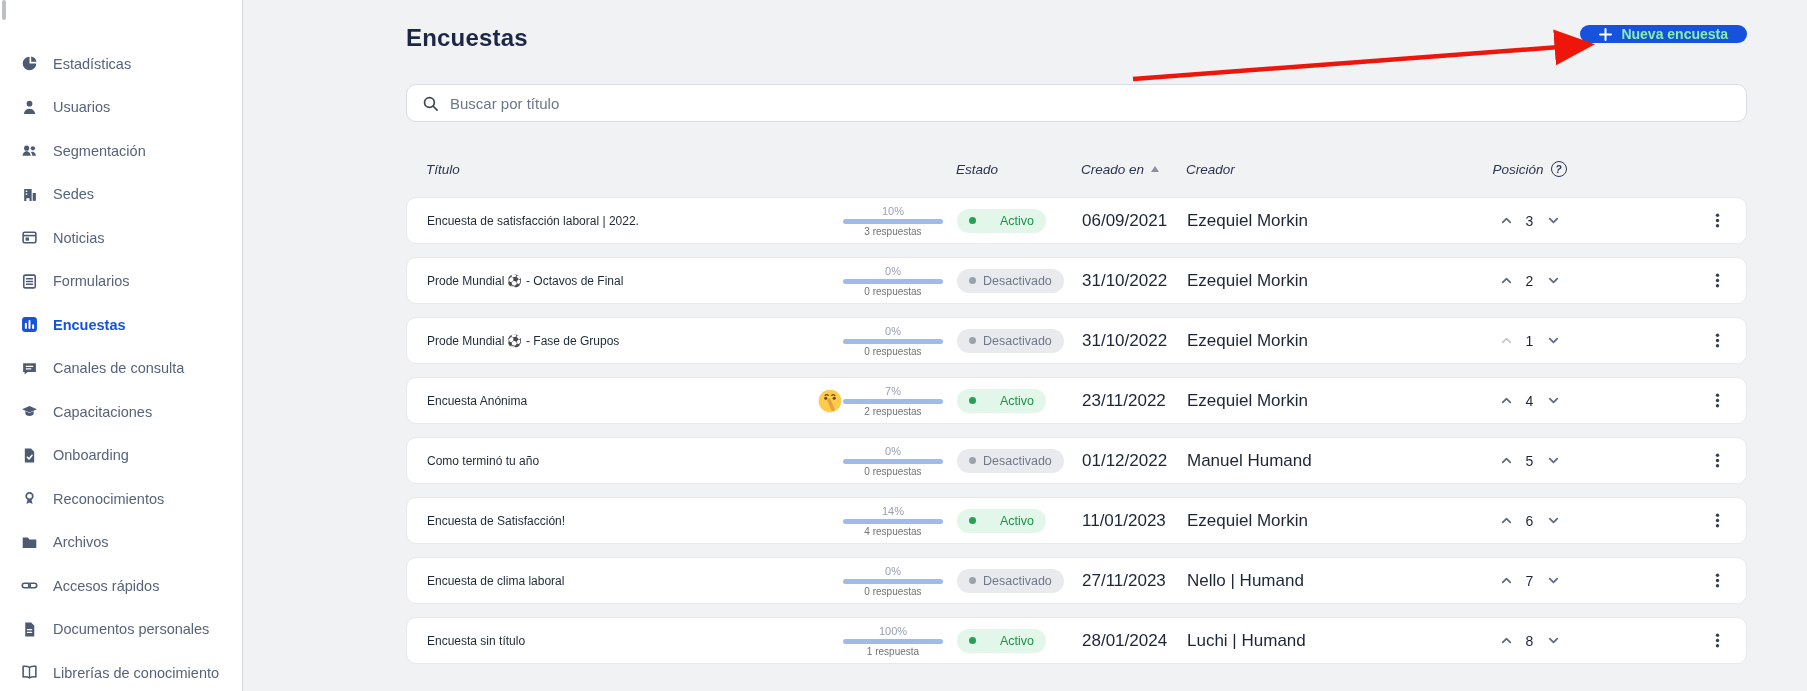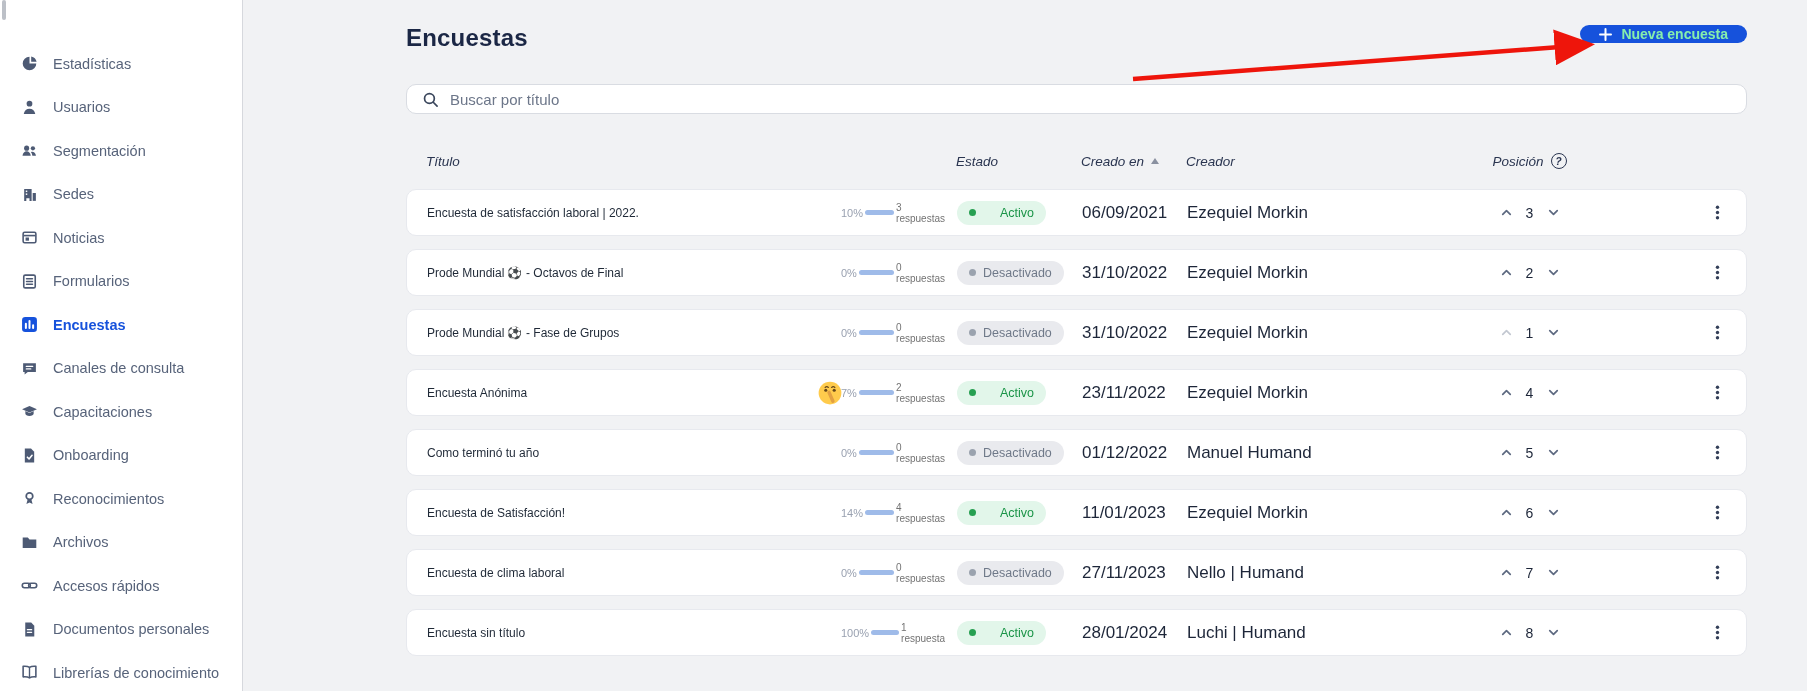--- a/index.html
+++ b/index.html
@@ -16,41 +16,41 @@
   .nav-item.active .nav-icon { color:var(--accent,#1652dc); }
 
   
   .main { flex:1; position:relative; padding:24px 60px 0 163px; }
   .page-title { font-size:24px; font-weight:bold; color:#1b2745; letter-spacing:.2px; }
   .new-btn { position:absolute; top:25px; right:60px; height:18px; border:none; border-radius:18px;
              background:var(--accent,#1652dc); color:#86efac; font-family:inherit; font-size:14px; font-weight:bold;
              display:flex; align-items:center; gap:9px; padding:0 19px; cursor:pointer; }
   .new-btn svg { display:block; }
 
-  .search-box { margin-top:32px; height:30px; background:#fff; border:1px solid #d9dce2; border-radius:10px;
+  .search-box { margin-top:32px; height:38px; background:#fff; border:1px solid #d9dce2; border-radius:10px;
                 display:flex; align-items:center; gap:11px; padding:0 15px; }
   .search-box input { border:none; outline:none; flex:1; font-family:inherit; font-size:15px; color:#1d2639; background:transparent; }
   .search-box input::placeholder { color:#6c7689; }
 
   
   .grid-cols { display:grid; grid-template-columns:400px 150px 125px 105px 170px 1fr 44px; align-items:center; }
   .table-head { margin-top:34px; height:26px; font-size:13.5px; color:#2a3550;font-style:italic; }
   .table-head .th { display:flex; align-items:center; gap:7px; }
   .th-title { padding-left:20px; }
   .sort-caret { width:0; height:0; border-left:4.5px solid transparent; border-right:4.5px solid transparent; border-bottom:6px solid #8a91a0; display:inline-block; }
   .help-circle { width:16px; height:16px; border:1.4px solid #2a3550; border-radius:50%; font-size:10.5px; font-weight:bold;
                  display:inline-flex; align-items:center; justify-content:center; color:#2a3550; cursor:pointer; }
 
   .rows { margin-top:15px; display:flex; flex-direction:column; gap:13px; }
   .row-card { background:#fff; border:1px solid #e7e9ee; border-radius:10px; height:47px; }
   .cell-title { padding-left:20px; font-size:12px; color:#1f2937; white-space:nowrap; overflow:hidden; }
 
   .cell-progress { position:relative; display:flex; align-items:center; }
   .anon-emoji { position:absolute; left:10px; top:50%; transform:translateY(-50%); width:26px; height:26px; }
-  .progress-stack { margin-left:34px; width:104px; display:flex; flex-direction:row; align-items:center; gap:2px; }
+  .progress-stack { margin-left:34px; width:104px; display:flex; flex-direction:column; align-items:center; gap:2px; }
   .pct { font-size:11px; color:#99a1b0; }
   .bar { width:100px; height:5px; border-radius:3px; background:var(--progress-track,#9fbbe9); overflow:hidden; }
   .bar-fill { height:100%; background:var(--progress-fill,#1d4fd1); border-radius:3px; }
   .resp { font-size:10px; color:#737373; }
 
   .chip { display:inline-flex; align-items:center; gap:7px; padding:5px 12px; border-radius:14px; font-size:12.5px; }
   .chip .dot { width:7px; height:7px; border-radius:50%; }
   .chip.active { background:var(--status-active-bg,#e2f6ea); color:var(--status-active-text,#1a9447);gap:24px; }
   .chip.active .dot { background:#27a052; }
   .chip.inactive { background:var(--status-inactive-bg,#e9eaee); color:var(--status-inactive-text,#6f7989); }

